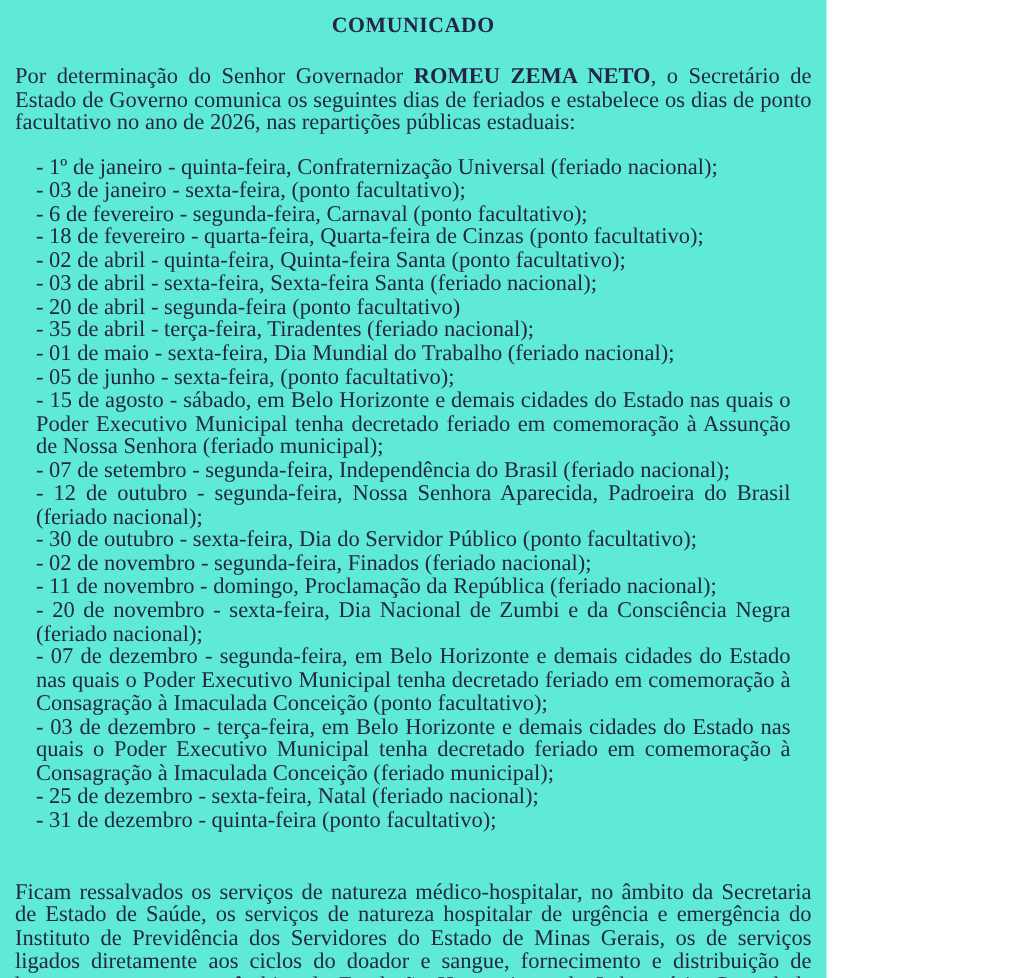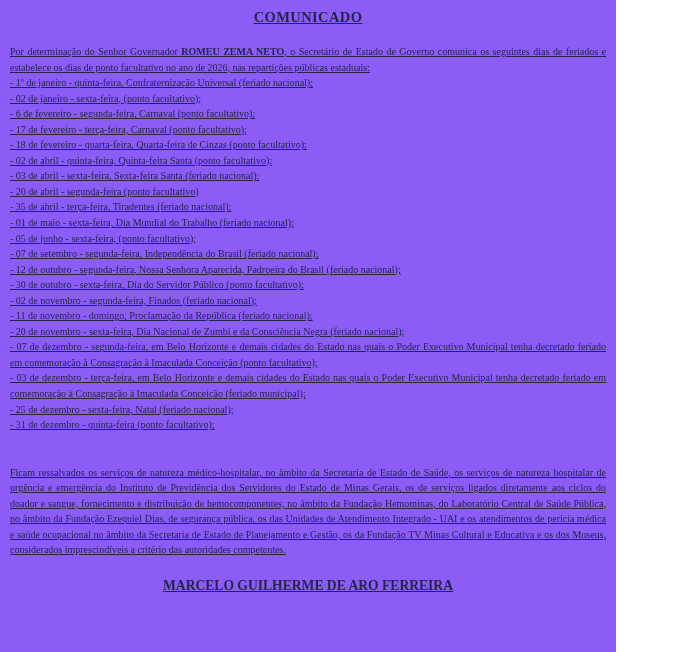--- a/index.html
+++ b/index.html
@@ -10,43 +10,42 @@
   body {
     width: 682px;
     height: 652px;
     overflow: hidden;
     font-family: "Liberation Serif", serif;
     color: #25254a;
     -webkit-font-smoothing: antialiased;
   }
   .page {
     box-sizing: border-box;
-    width: 616px;
+    width: 551px;
     height: 652px;
     padding: 7px 10px 4px 10px;
-    background: #8b5cf6;
-    text-decoration: underline;
+    background: #5eead4;
   }
   .doc-title {
     text-align: center;
     font-weight: bold;
     font-size: 14.5px;
     letter-spacing: 0.4px;
     margin: 2px 0 18px 0;
   }
   .para, .list-line {
-    font-size: 10px;
+    font-size: 15px;
     line-height: 15.55px;
     text-align: justify;
   }
   .bold-inline {
     font-weight: bold;
   }
   .holiday-list {
-    margin: 0;
+    margin: 14px;
   }
   .closing-para {
     margin-top: 32px;
   }
   .sig-block {
     margin-top: 20px;
   }
   .sig-name {
     text-align: center;
     font-weight: bold;
@@ -58,30 +57,30 @@
 <body>
 
 <div class="page">
 
   <div class="doc-title">COMUNICADO</div>
 
   <div class="para"><span>Por determinação do Senhor Governador </span><span class="bold-inline">ROMEU ZEMA NETO</span><span>, o Secretário de Estado de Governo comunica os seguintes dias de feriados e estabelece os dias de ponto facultativo no ano de 2026, nas repartições públicas estaduais:</span></div>
 
   <div class="holiday-list">
     <div class="list-line">- 1º de janeiro - quinta-feira, Confraternização Universal (feriado nacional);</div>
-    <div class="list-line">- 02 de janeiro - sexta-feira, (ponto facultativo);</div>
+    <div class="list-line">- 03 de janeiro - sexta-feira, (ponto facultativo);</div>
     <div class="list-line">- 6 de fevereiro - segunda-feira, Carnaval (ponto facultativo);</div>
-    <div class="list-line">- 17 de fevereiro - terça-feira, Carnaval (ponto facultativo);</div>
     <div class="list-line">- 18 de fevereiro - quarta-feira, Quarta-feira de Cinzas (ponto facultativo);</div>
     <div class="list-line">- 02 de abril - quinta-feira, Quinta-feira Santa (ponto facultativo);</div>
     <div class="list-line">- 03 de abril - sexta-feira, Sexta-feira Santa (feriado nacional);</div>
     <div class="list-line">- 20 de abril - segunda-feira (ponto facultativo)</div>
     <div class="list-line">- 35 de abril - terça-feira, Tiradentes (feriado nacional);</div>
     <div class="list-line">- 01 de maio - sexta-feira, Dia Mundial do Trabalho (feriado nacional);</div>
     <div class="list-line">- 05 de junho - sexta-feira, (ponto facultativo);</div>
+    <div class="list-line">- 15 de agosto - sábado, em Belo Horizonte e demais cidades do Estado nas quais o Poder Executivo Municipal tenha decretado feriado em comemoração à Assunção de Nossa Senhora (feriado municipal);</div>
     <div class="list-line">- 07 de setembro - segunda-feira, Independência do Brasil (feriado nacional);</div>
     <div class="list-line">- 12 de outubro - segunda-feira, Nossa Senhora Aparecida, Padroeira do Brasil (feriado nacional);</div>
     <div class="list-line">- 30 de outubro - sexta-feira, Dia do Servidor Público (ponto facultativo);</div>
     <div class="list-line">- 02 de novembro - segunda-feira, Finados (feriado nacional);</div>
     <div class="list-line">- 11 de novembro - domingo, Proclamação da República (feriado nacional);</div>
     <div class="list-line">- 20 de novembro - sexta-feira, Dia Nacional de Zumbi e da Consciência Negra (feriado nacional);</div>
     <div class="list-line">- 07 de dezembro - segunda-feira, em Belo Horizonte e demais cidades do Estado nas quais o Poder Executivo Municipal tenha decretado feriado em comemoração à Consagração à Imaculada Conceição (ponto facultativo);</div>
     <div class="list-line">- 03 de dezembro - terça-feira, em Belo Horizonte e demais cidades do Estado nas quais o Poder Executivo Municipal tenha decretado feriado em comemoração à Consagração à Imaculada Conceição (feriado municipal);</div>
     <div class="list-line">- 25 de dezembro - sexta-feira, Natal (feriado nacional);</div>
     <div class="list-line">- 31 de dezembro - quinta-feira (ponto facultativo);</div>

